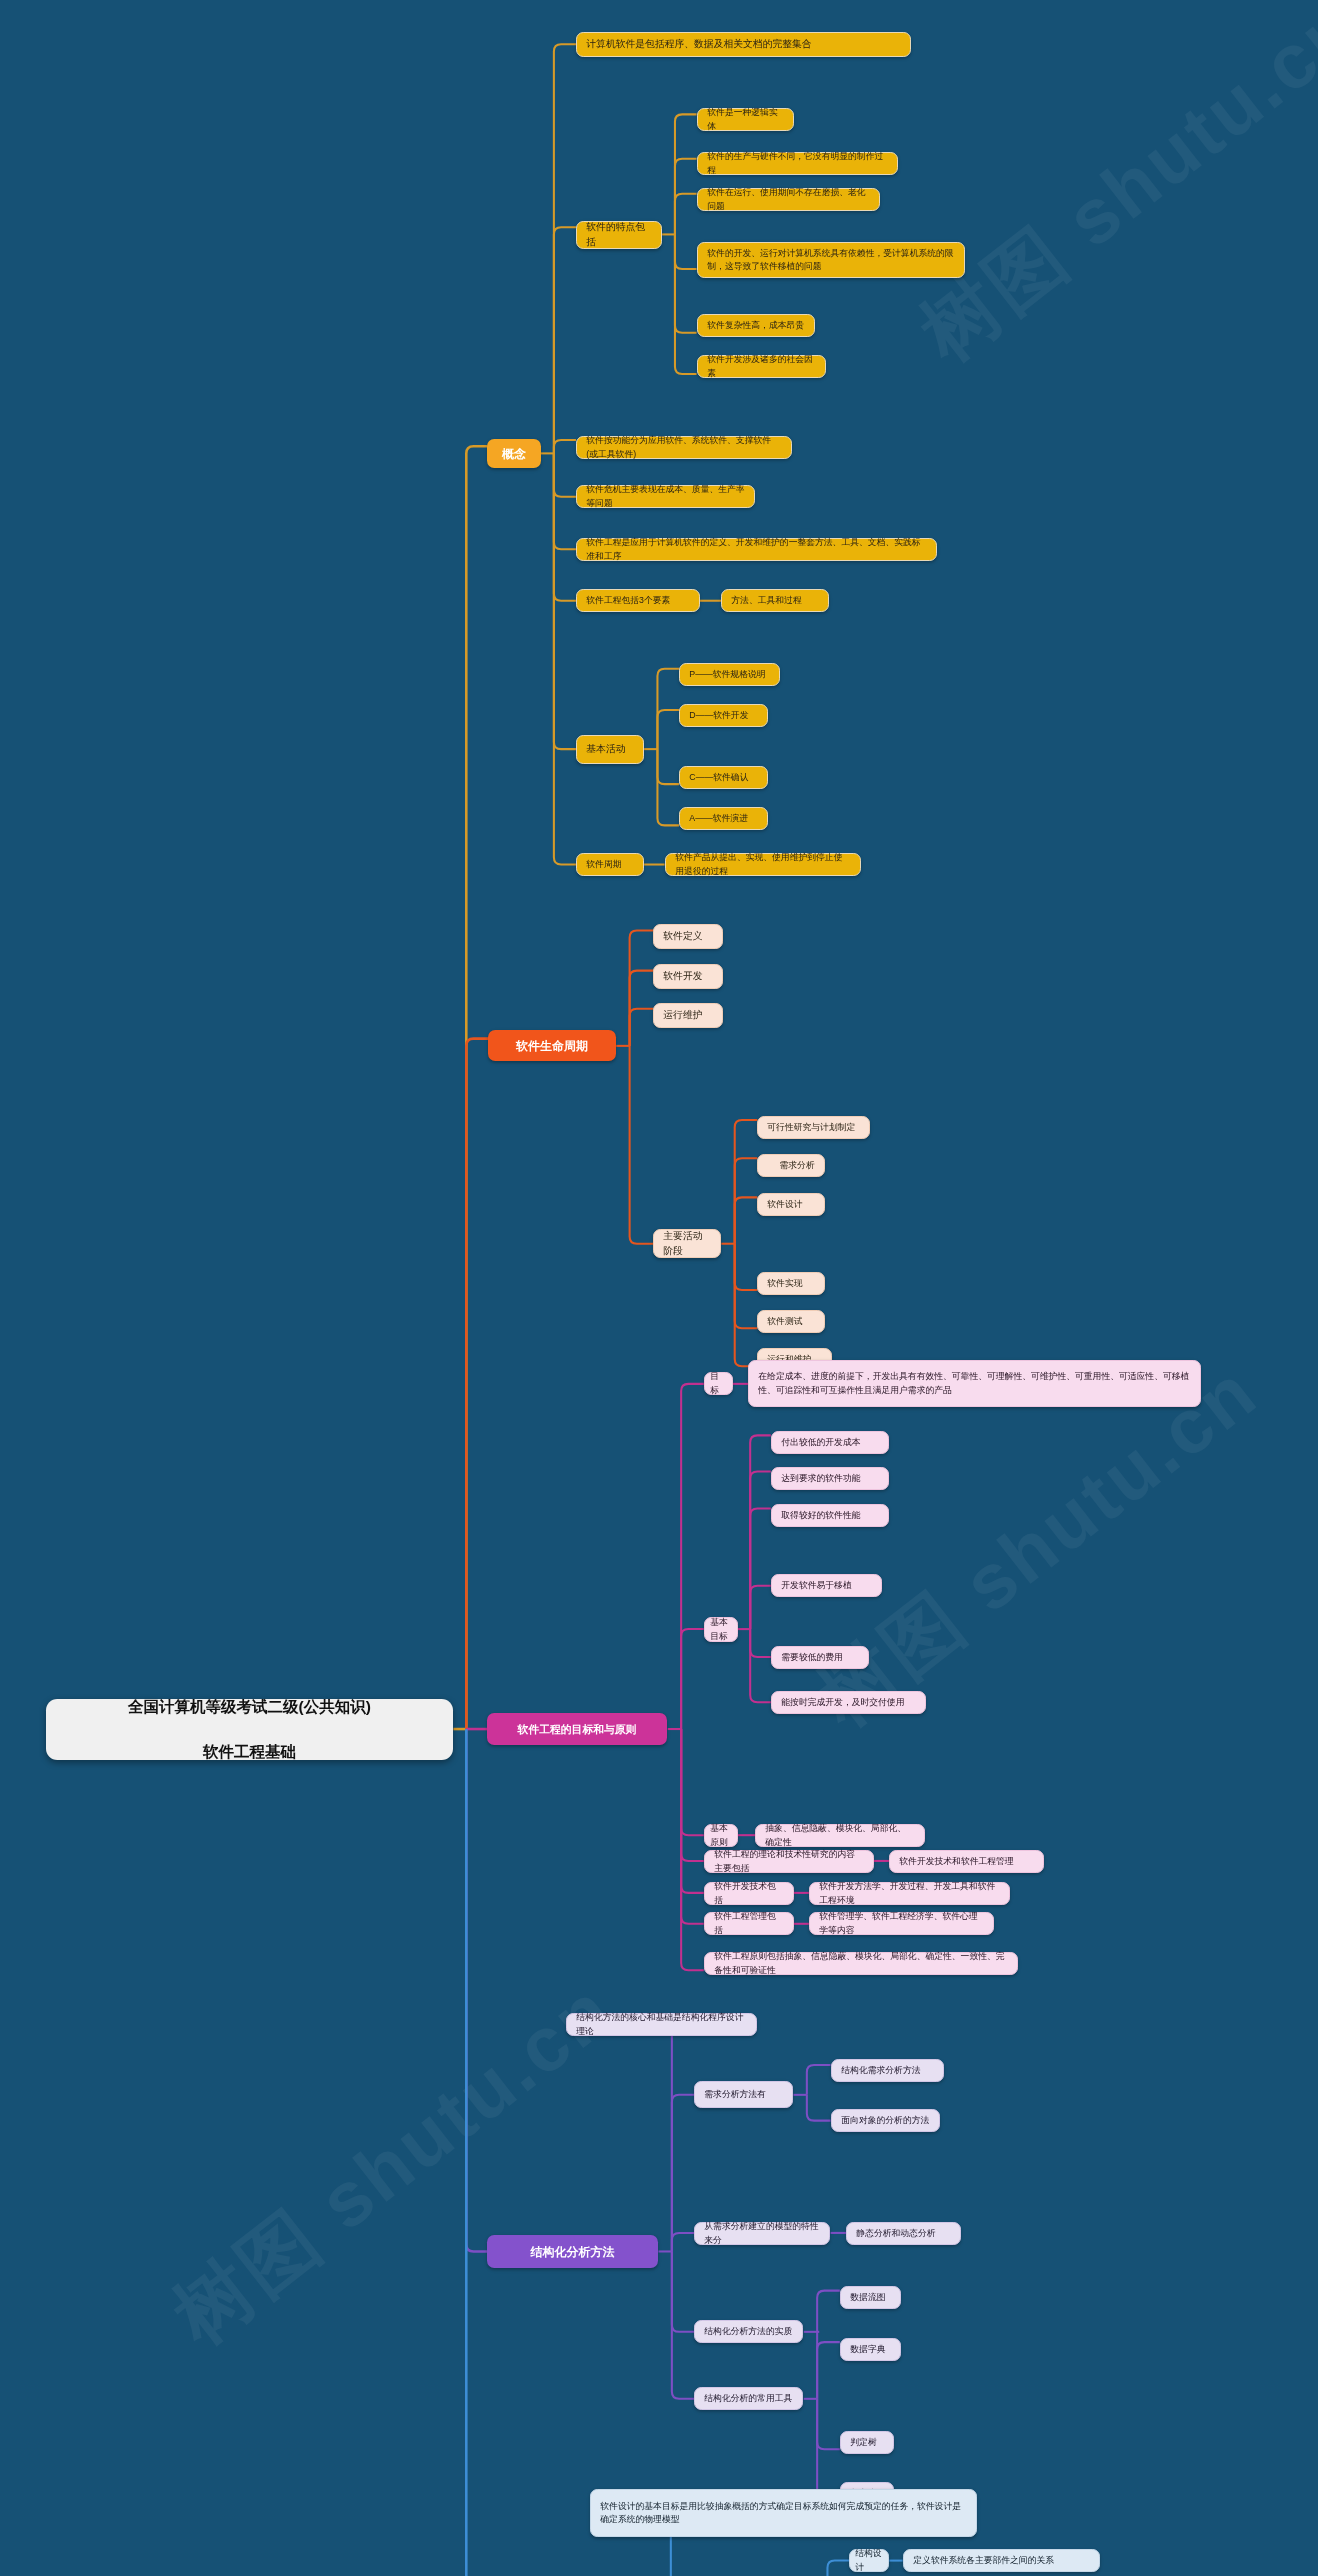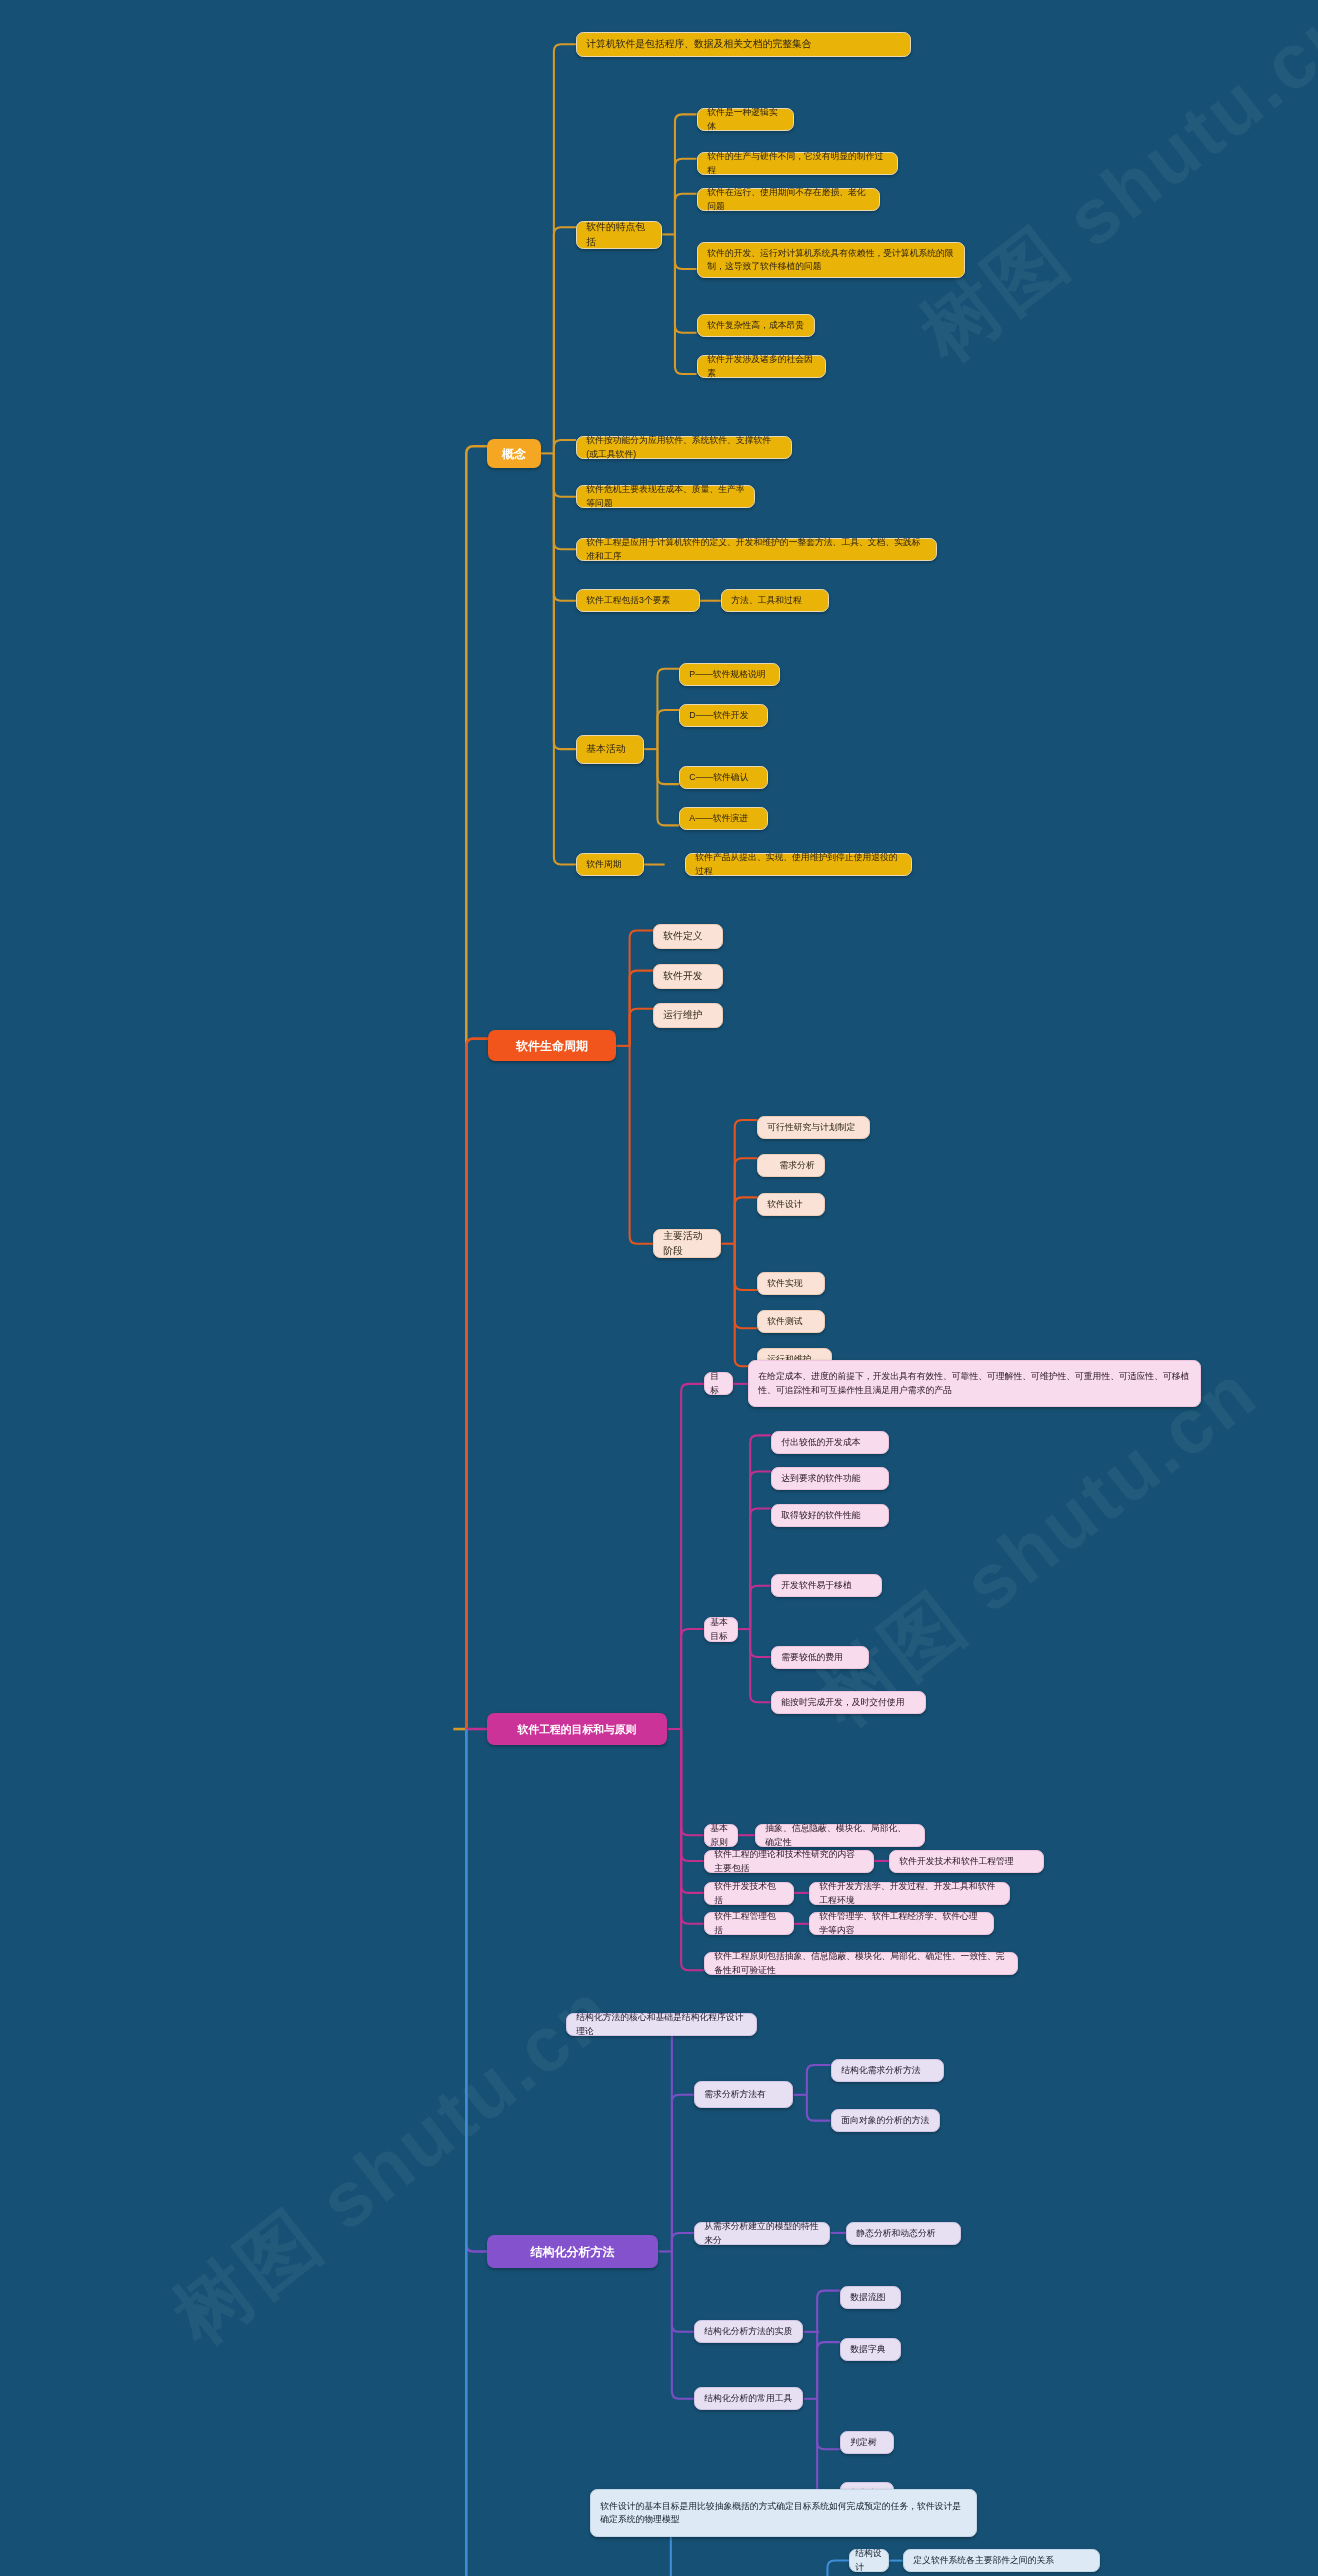--- a/index.html
+++ b/index.html
@@ -182,20 +182,26 @@
 
       <path d="M1488 5910 H 1516" stroke="#3d8ed6" stroke-width="4"></path>
 
       <path d="M1406 6048 H 1434" stroke="#3d8ed6" stroke-width="4"></path>
 
       <path d="M1500 6158 H 1528" stroke="#3d8ed6" stroke-width="4"></path>
       <path d="M1302 5584 V 6148 q0 14 14 14 H 1346" stroke="#3d8ed6" stroke-width="4" fill="none"></path>
     </svg>
   </div>
 
+  <div class="nd root" style="left:46px;top:1699px;width:407px;height:61px;">
+    <span>
+      <span>全国计算机等级考试二级(公共知识)</span><br>
+      <span>软件工程基础</span>
+    </span>
+  </div>
 
   <div class="nd bh bh-gai" style="left:487px;top:439px;width:54px;height:29px;">
     <span>概念</span>
   </div>
 
   <div class="nd t-gai fs-md" style="left:576px;top:32px;width:335px;height:25px;">
     <span>计算机软件是包括程序、数据及相关文档的完整集合</span>
     </div>
 
   <div class="nd t-gai fs-md" style="left:576px;top:221px;width:86px;height:28px;">
@@ -250,21 +256,21 @@
   <div class="nd t-gai fs-sm" style="left:679px;top:766px;width:89px;height:23px;">
     <span>C——软件确认</span>
     </div>
   <div class="nd t-gai fs-sm" style="left:679px;top:807px;width:89px;height:23px;">
     <span>A——软件演进</span>
     </div>
 
   <div class="nd t-gai fs-sm" style="left:576px;top:853px;width:68px;height:23px;">
     <span>软件周期</span>
     </div>
-  <div class="nd t-gai fs-sm" style="left:665px;top:853px;width:227px;height:23px;margin-left:20px;">
+  <div class="nd t-gai fs-sm" style="left:665px;top:853px;width:196px;height:23px;">
     <span>软件产品从提出、实现、使用维护到停止使用退役的过程</span>
     </div>
 
   <div class="nd bh bh-life" style="left:488px;top:1030px;width:128px;height:31px;">
     <span>软件生命周期</span>
   </div>
 
   <div class="nd t-life fs-md" style="left:653px;top:924px;width:70px;height:25px;">
     <span>软件定义</span>
     </div>

